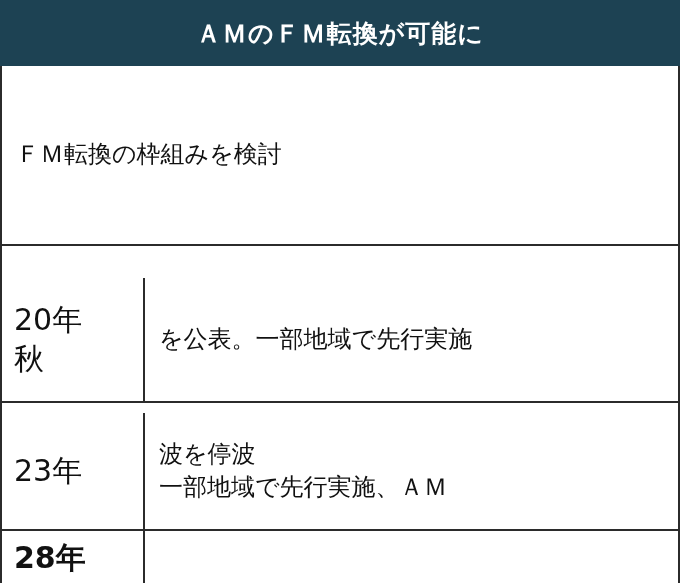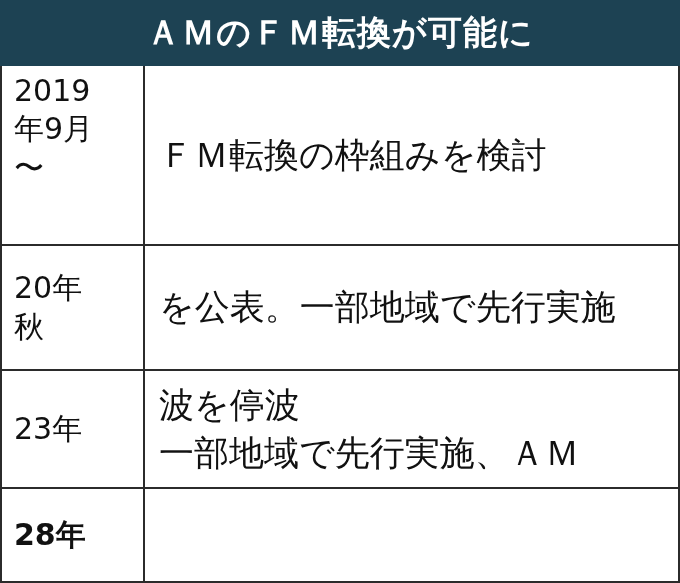--- a/index.html
+++ b/index.html
@@ -22,21 +22,21 @@
     background: #ffffff;
   }
   .fig-header {
     background: #1d4253;
     color: #ffffff;
     height: 66px;
     min-height: 66px;
     display: flex;
     align-items: center;
     justify-content: center;
-    font-size: 34px;
+    font-size: 25px;
     font-weight: bold;
     letter-spacing: 1px;
     font-family: "DejaVu Sans", "Liberation Sans", sans-serif;
   }
   .fig-body {
     flex: 1;
     display: flex;
     flex-direction: column;
     border-left: 2px solid #2b2b2b;
     border-right: 2px solid #2b2b2b;
@@ -46,22 +46,22 @@
   .row {
     display: flex;
     border-bottom: 2px solid #2b2b2b;
     box-sizing: border-box;
   }
   .row:last-child {
     border-bottom: none;
     font-weight: bold;
   }
   .row-1 { flex: 0 0 180px; }
-  .row-2 { flex: 0 0 125px; }
-  .row-3 { flex: 0 0 118px; }
+  .row-2 { flex: 0 0 125px; margin-top: 32px; }
+  .row-3 { flex: 0 0 118px; margin-top: 10px; }
   .row-4 { flex: 1 1 auto; }
 
   .cell-date {
     width: 143px;
     min-width: 143px;
     box-sizing: border-box;
     border-right: 2px solid #2b2b2b;
     padding: 8px 10px 8px 12px;
     display: flex;
     flex-direction: column;
@@ -75,45 +75,40 @@
     justify-content: flex-start;
     padding-top: 6px;
   }
   .cell-desc {
     flex: 1;
     box-sizing: border-box;
     padding: 8px 10px 8px 14px;
     display: flex;
     flex-direction: column;
     justify-content: center;
-    font-size: 35px;
+    font-size: 24px;
     line-height: 1.38;
     color: #111111;
     font-family: "DejaVu Sans", "Liberation Sans", sans-serif;
   }
   .date-line { display: block; white-space: nowrap; }
   .desc-line { display: block; white-space: nowrap; }
 </style>
 </head>
 <body>
 
 <div class="table-figure">
 
   <div class="fig-header">
     <span>ＡＭのＦＭ転換が可能に</span>
   </div>
 
   <div class="fig-body">
 
     <div class="row row-1">
-      <div class="cell-date top">
-        <span class="date-line">2019</span>
-        <span class="date-line">年9月</span>
-        <span class="date-line">〜</span>
-      </div>
       <div class="cell-desc">
         <span class="desc-line">ＦＭ転換の枠組みを検討</span>
       </div>
     </div>
 
     <div class="row row-2">
       <div class="cell-date">
         <span class="date-line">20年</span>
         <span class="date-line">秋</span>
       </div>

